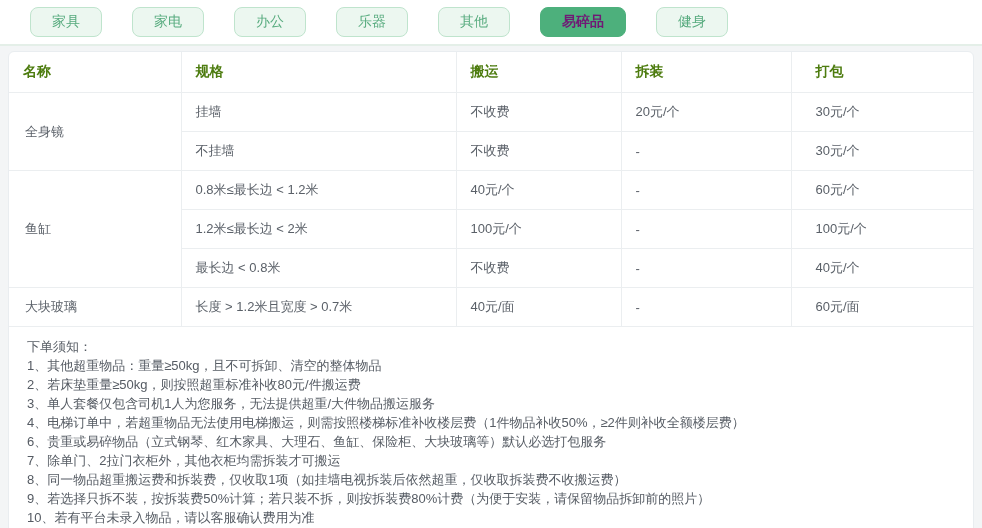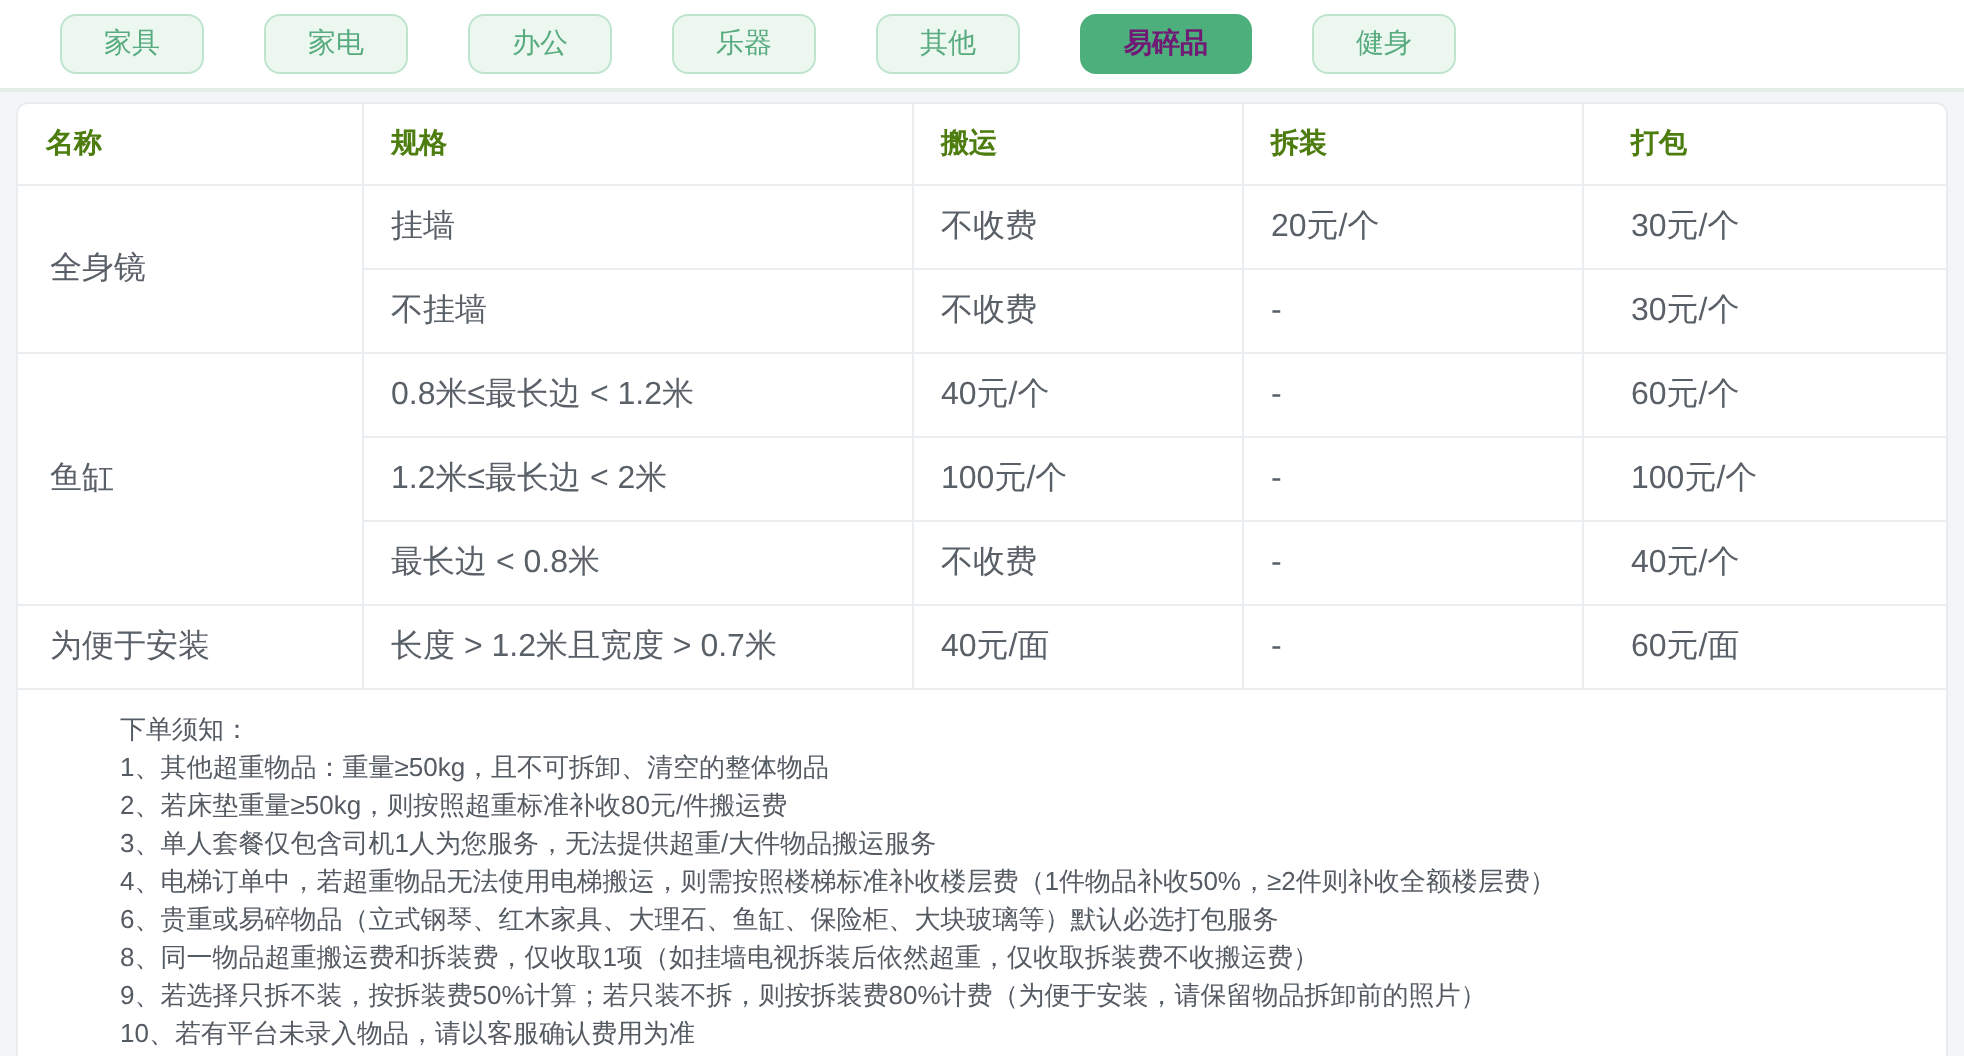--- a/index.html
+++ b/index.html
@@ -42,28 +42,28 @@
   table { width:100%; border-collapse:collapse; }
   th, td {
     border-right:1px solid #ebeef0;
     border-bottom:1px solid #ebeef0;
     text-align:left; vertical-align:middle;
   }
   th:last-child, td:last-child { border-right:none;padding-left:24px; }
   th {
     padding:11px 14px; font-size:14px; font-weight:bold; color:#4d7c0f;
   }
-  td { padding:10px 14px; font-size:16px; color:#5a6068; }
+  td { padding:10px 14px; font-size:13px; color:#5a6068; }
   td.name-cell { padding-left:16px; }
   
   .notes {
     padding:10px 18px 14px 18px;
     font-size:13px; color:#555b63; line-height:19px;
   }
-  .notes .line { white-space:nowrap;margin-left:33px; }
+  .notes .line { white-space:nowrap; }
 </style>
 </head>
 <body>
 
 <div class="tabbar">
   <button class="tab">家具</button>
   <button class="tab">家电</button>
   <button class="tab">办公</button>
   <button class="tab">乐器</button>
   <button class="tab">其他</button>
@@ -116,33 +116,34 @@
         <td>-</td>
         <td>100元/个</td>
       </tr>
       <tr>
         <td>最长边 &lt; 0.8米</td>
         <td>不收费</td>
         <td>-</td>
         <td>40元/个</td>
       </tr>
       <tr>
-        <td class="name-cell">为便于安装</td>
+        <td class="name-cell">大块玻璃</td>
         <td>长度 &gt; 1.2米且宽度 &gt; 0.7米</td>
         <td>40元/面</td>
         <td>-</td>
         <td>60元/面</td>
       </tr>
     </tbody>
   </table>
 
   <div class="notes">
     <div class="line">下单须知：</div>
     <div class="line">1、其他超重物品：重量≥50kg，且不可拆卸、清空的整体物品</div>
     <div class="line">2、若床垫重量≥50kg，则按照超重标准补收80元/件搬运费</div>
     <div class="line">3、单人套餐仅包含司机1人为您服务，无法提供超重/大件物品搬运服务</div>
     <div class="line">4、电梯订单中，若超重物品无法使用电梯搬运，则需按照楼梯标准补收楼层费（1件物品补收50%，≥2件则补收全额楼层费）</div>
     <div class="line">6、贵重或易碎物品（立式钢琴、红木家具、大理石、鱼缸、保险柜、大块玻璃等）默认必选打包服务</div>
+    <div class="line">7、除单门、2拉门衣柜外，其他衣柜均需拆装才可搬运</div>
     <div class="line">8、同一物品超重搬运费和拆装费，仅收取1项（如挂墙电视拆装后依然超重，仅收取拆装费不收搬运费）</div>
     <div class="line">9、若选择只拆不装，按拆装费50%计算；若只装不拆，则按拆装费80%计费（为便于安装，请保留物品拆卸前的照片）</div>
     <div class="line">10、若有平台未录入物品，请以客服确认费用为准</div>
   </div>
 </div>
 
 </body></html>

